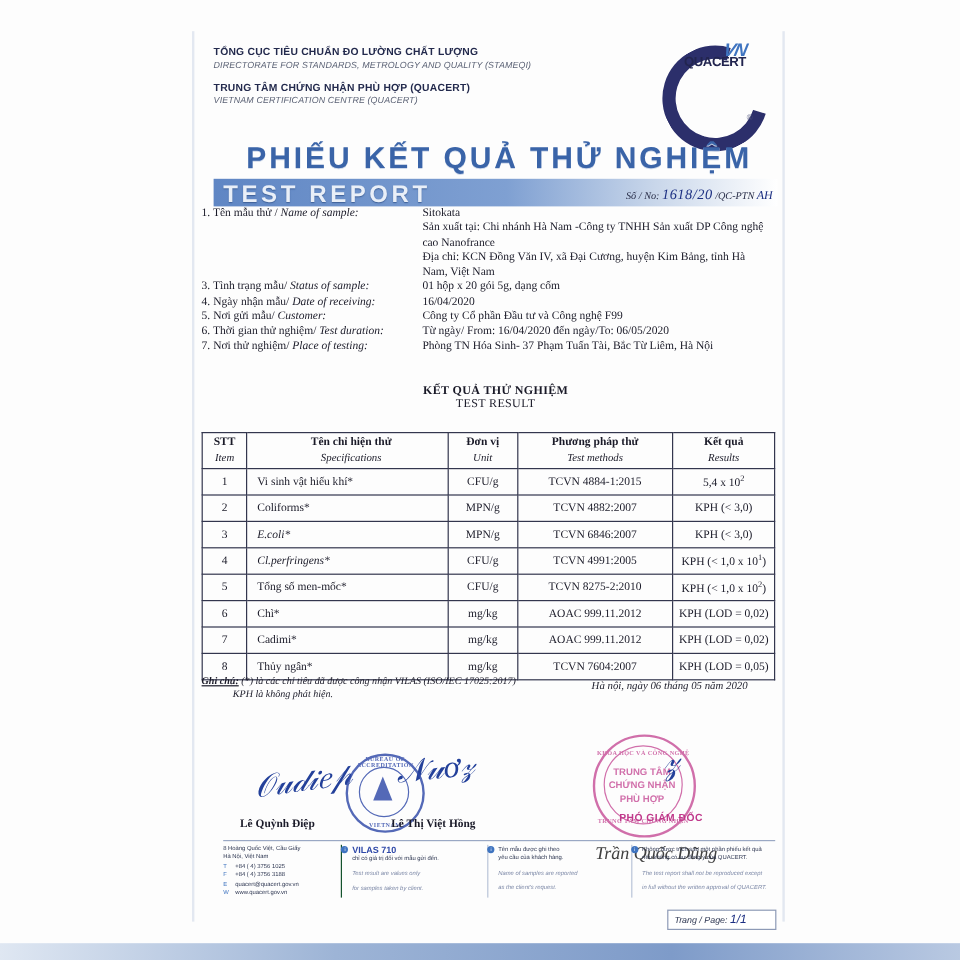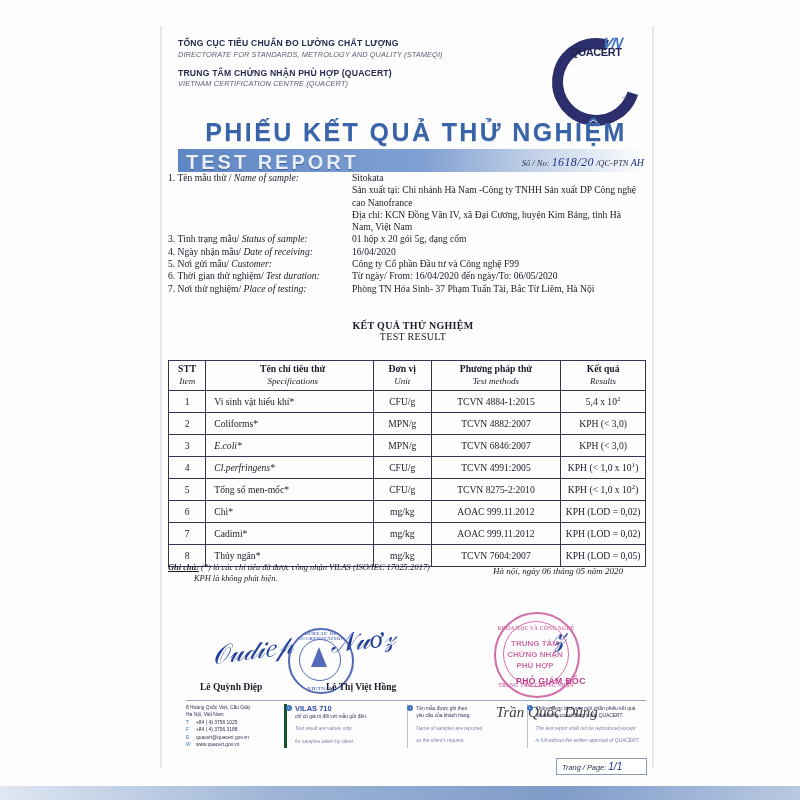--- a/index.html
+++ b/index.html
@@ -120,21 +120,21 @@
        font-size:8.6px;font-weight:bold;color:#c0398b;letter-spacing:.4px;}
   .sig-hand{position:absolute;color:#404040;font-size:15px;font-style:italic;
             font-family:"Liberation Serif",serif;white-space:nowrap;margin-top:16px;}
 
   
   .foot-rule{position:absolute;left:186px;top:700px;width:460px;height:1px;background:#9aa8c4;}
   .footer{position:absolute;left:186px;top:704px;width:460px;display:flex;
           font-family:"Liberation Sans",sans-serif;}
   .fcol{position:relative;padding-right:6px;}
   .fcol.f1{width:104px;}
-  .fcol.f2{width:120px;border-left:3px solid #14532d;padding-left:8px;}
+  .fcol.f2{width:120px;border-left:1px solid #14532d;padding-left:8px;}
   .fcol.f3{width:118px;border-left:1px solid #b9c4d8;padding-left:8px;}
   .fcol.f4{width:118px;border-left:1px solid #b9c4d8;padding-left:8px;}
   .f-vi{font-size:4.9px;color:#2c3550;line-height:7.4px;}
   .f-en{font-size:4.9px;color:#7b87a6;font-style:italic;line-height:7.4px;margin-top:5px;}
   .bullet{position:absolute;left:-1px;top:1px;width:6px;height:6px;border-radius:50%;
           background:#3f74c0;color:#fff;font-size:4px;text-align:center;line-height:6px;}
   .f1 .row{display:flex;gap:2px;}
   .f1 .k{width:8px;color:#3f74c0;}
   .vilas710{font-family:"Liberation Sans",sans-serif;font-weight:bold;font-size:7.5px;
             color:#2f49a8;}
@@ -250,21 +250,21 @@
   </div>
 
   <table class="tbl">
     <thead>
       <tr>
         <th class="c-stt">
           <span>STT</span>
           <span class="en">Item</span>
         </th>
         <th class="c-spec">
-          <span>Tên chỉ tiêu thử</span>
+          <span>Tên chỉ hiện thử</span>
           <span class="en">Specifications</span>
         </th>
         <th class="c-unit">
           <span>Đơn vị</span>
           <span class="en">Unit</span>
         </th>
         <th class="c-meth">
           <span>Phương pháp thử</span>
           <span class="en">Test methods</span>
         </th>

